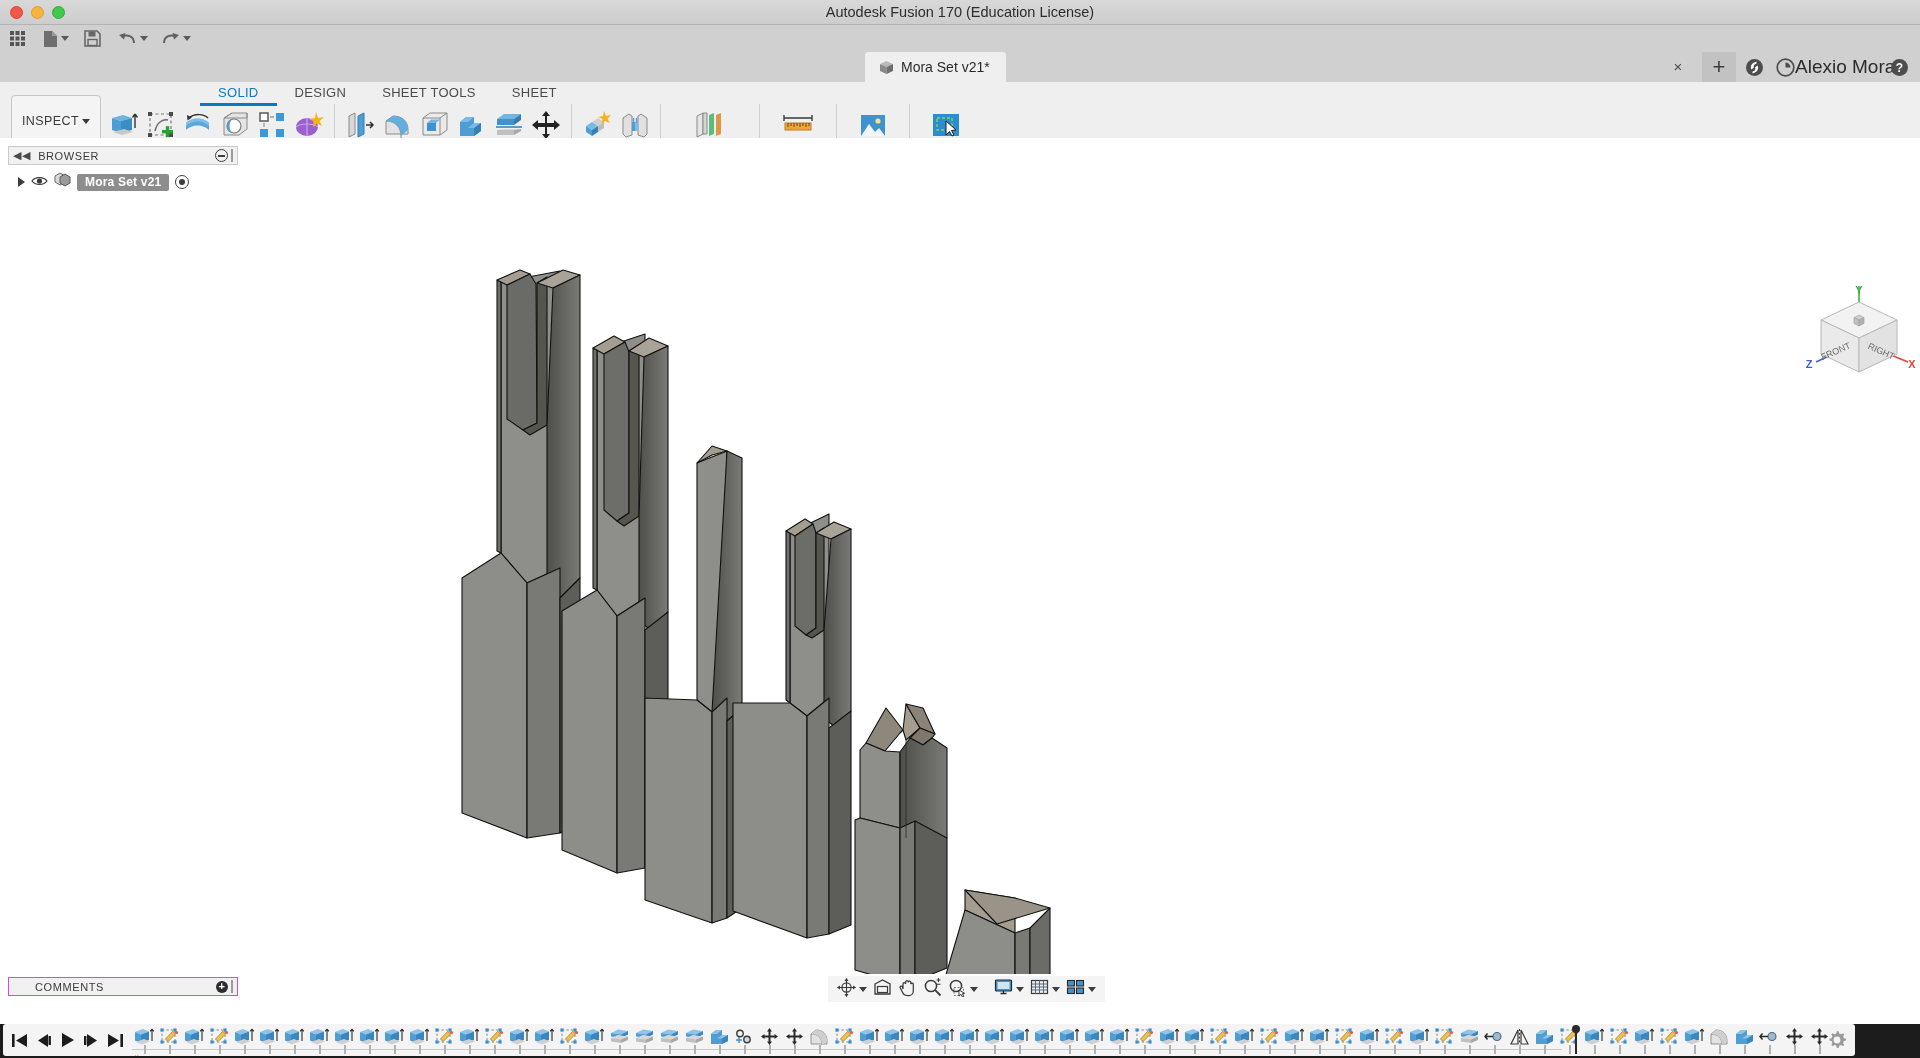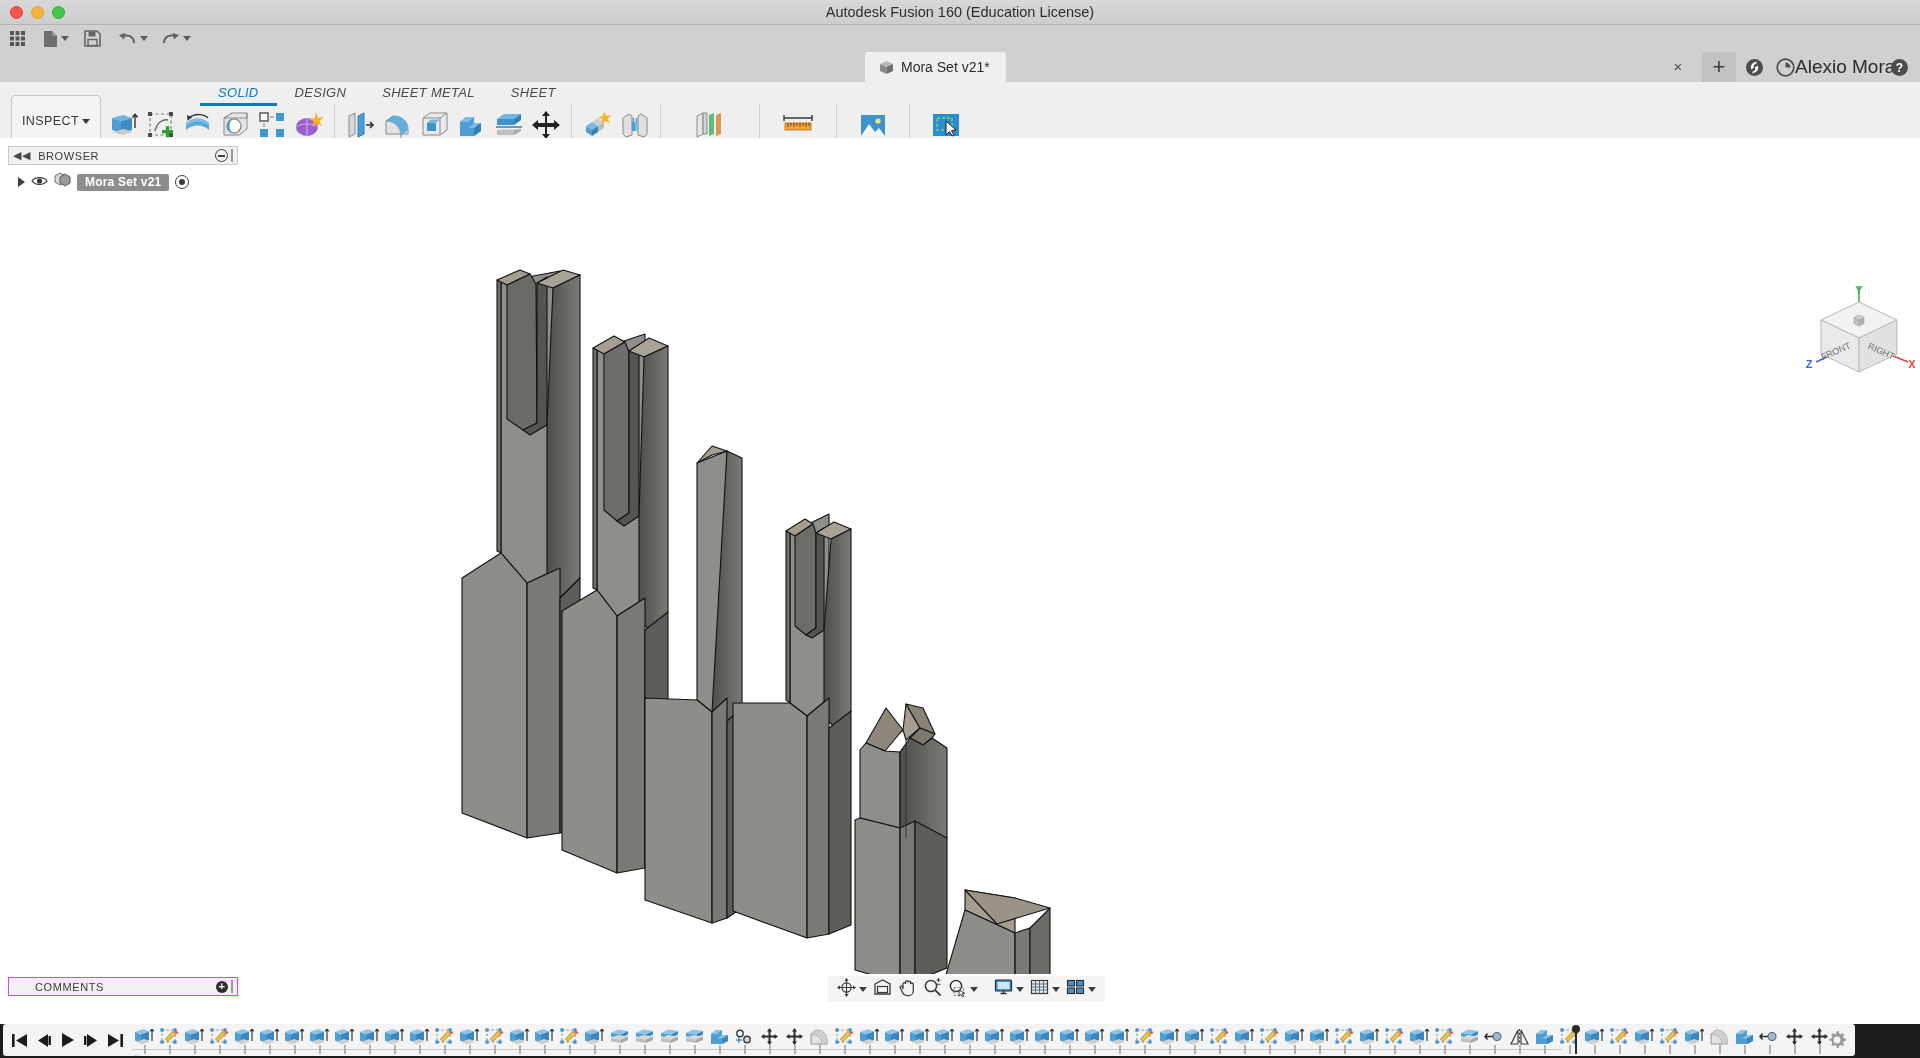--- a/index.html
+++ b/index.html
@@ -81,21 +81,21 @@
   
   .ribbon {
     position: absolute; left: 0; top: 82px; width: 1920px; height: 56px;
     background: #efefef;
   }
   .ribbon-tabs {
     position: absolute; left: 200px; top: 0px; display: flex; gap: 0px;
   }
   .rtab {
     font-size: 13px; color: #4a4a4a; letter-spacing: .3px;
-    padding: 3px 18px 0 18px; cursor: default; white-space: nowrap; font-style: italic;
+    padding: 3px 18px 0 18px; cursor: default; white-space: nowrap;
   }
   .rtab.active { color: #0a7bbf; }
   .rtab.active::after {
     content: ""; display: block; height: 3px; background: #0a7bbf;
     margin: 3px -18px -4px -18px;
   }
 
   .design-btn {
     position: absolute; left: 11px; top: 13px; width: 90px; height: 52px;
     background: #f4f4f4; border: 1px solid #c6c6c6; border-radius: 4px;
@@ -243,21 +243,21 @@
 <body>
 
 <div id="app">
 
   <div class="macbar">
     <div class="traffic">
       <div class="dot red"></div>
       <div class="dot yellow"></div>
       <div class="dot green"></div>
     </div>
-    <div class="mac-title">Autodesk Fusion 160 (Education License)</div>
+    <div class="mac-title">Autodesk Fusion 170 (Education License)</div>
   </div>
 
   <div class="qa-row">
     <div style="width:5px"></div>
     <div class="qa-btn">
       <span>
         <svg width="17" height="17" viewBox="0 0 17 17">
           <g fill="#555">
             <rect x="1" y="1" width="4" height="4"></rect>
               <rect x="6.5" y="1" width="4" height="4"></rect>
@@ -359,21 +359,21 @@
   <div class="ribbon">
 
     <div class="design-btn">
       <span>INSPECT</span>
       <span class="caret"></span>
     </div>
 
     <div class="ribbon-tabs">
       <div class="rtab active">SOLID</div>
       <div class="rtab">DESIGN</div>
-      <div class="rtab">SHEET METAL</div>
+      <div class="rtab">SHEET TOOLS</div>
       <div class="rtab">SHEET</div>
     </div>
 
     <div class="toolbar">
 
       <div class="tgroup">
         <div class="tgroup-icons">
           <div class="ticon">
             <svg width="30" height="30" viewBox="0 0 30 30">
               <path d="M3 8 L14 5 L23 8 L12 11 z" fill="#6fb4e0"></path>

